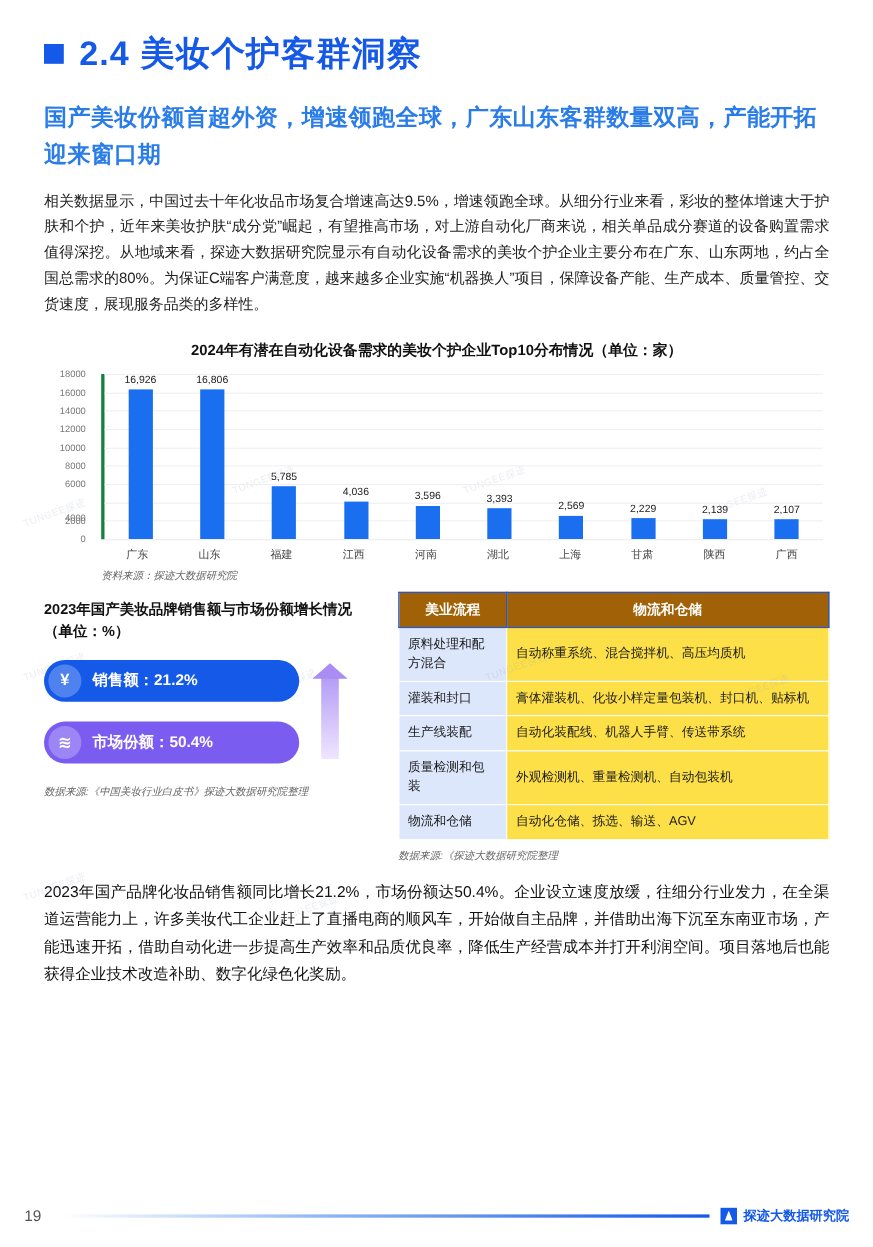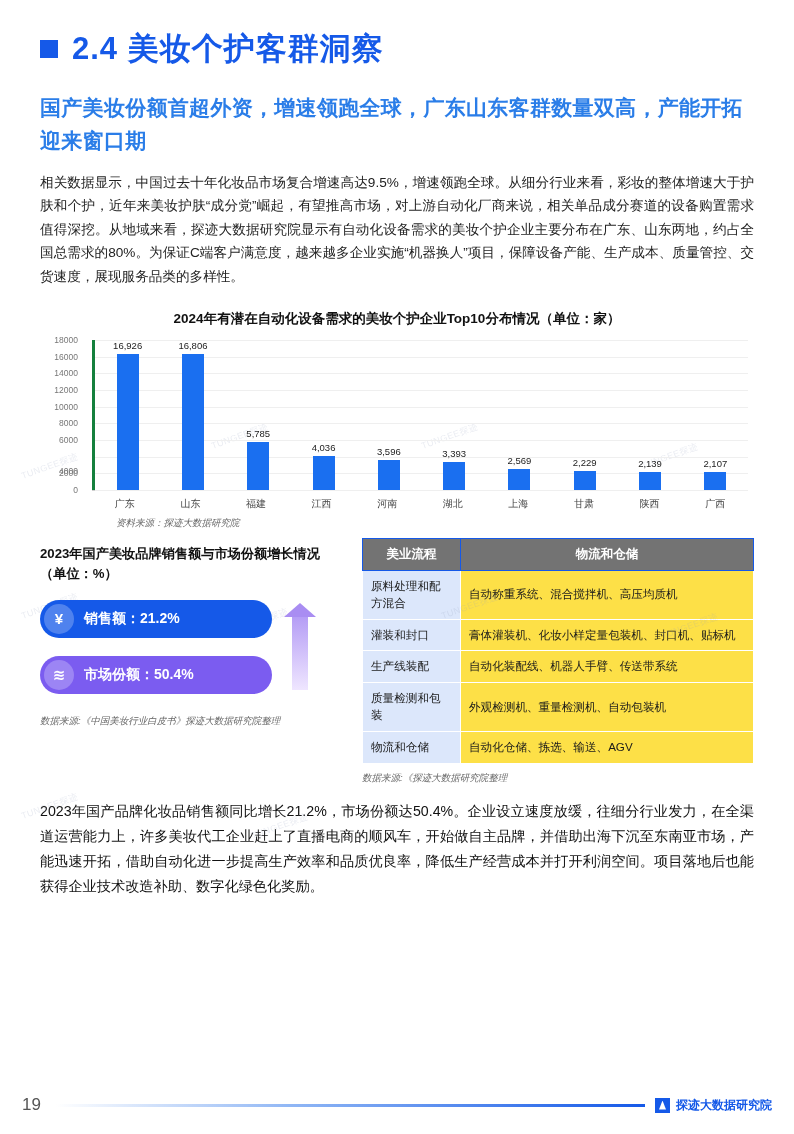--- a/index.html
+++ b/index.html
@@ -62,21 +62,21 @@
     position: absolute; right: 4px; transform: translateY(-50%);
     font-size: 8.5px; color: #777;
   }
   .gridline { position: absolute; left: 0; right: 0; border-top: 1px solid #efefef; }
   .bars { position: absolute; left: 0; right: 0; bottom: 0; top: 0; display: flex; align-items: flex-end; }
   .bar-col { flex: 1; display: flex; flex-direction: column; align-items: center; justify-content: flex-end; height: 100%; position: relative; }
   .bar-val { font-size: 9.5px; color: #222; margin-bottom: 3px; white-space: nowrap; }
   .bar { width: 22px; background: #1a6ff0; }
   .xaxis { margin-left: 44px; margin-right: 6px; border-top: 1px solid #cfcfcf; display: flex; }
   .xcat { flex: 1; text-align: center; font-size: 10px; color: #444; padding-top: 6px; }
-  .src-note { margin-left: 68px; margin-top: 6px; font-size: 9.5px; color: #666; font-style: italic; }
+  .src-note { margin-left: 44px; margin-top: 6px; font-size: 9.5px; color: #666; font-style: italic; }
 
   
   .mid { display: flex; gap: 22px; margin-top: 8px; }
   .mid-left { width: 300px; position: relative; }
   .mid-right { flex: 1; }
 
   .left-title { font-size: 13.2px; font-weight: bold; line-height: 1.5; color: #111; margin-top: 6px; }
 
   .pill {
     display: flex; align-items: center; gap: 10px;
@@ -105,21 +105,21 @@
     border-left: 16px solid transparent; border-right: 16px solid transparent;
     border-bottom: 14px solid #a98df2;
   }
   .left-src {
     margin-top: 20px; font-size: 9.5px; color: #666; font-style: italic; line-height: 1.55;
   }
 
   
   table { width: 100%; border-collapse: collapse; font-size: 11.6px; }
   thead th {
-    background: #737373; color: #fff; font-weight: bold; font-size: 12.5px;
+    background: #a16207; color: #fff; font-weight: bold; font-size: 12.5px;
     padding: 7px 8px; border: 1px solid #1559e8; text-align: center;
   }
   thead th.col1 { width: 98px; }
   tbody td {
     border: 1px solid #ffffff;
     padding: 7px 8px; vertical-align: middle; line-height: 1.45; color: #1a1a1a;
   }
   tbody td.c1 { background: #dce7fb; width: 98px; }
   tbody td.c2 { background: #fde047; }
   .table-src { margin-top: 8px; font-size: 9.5px; color: #666; font-style: italic; }
@@ -128,21 +128,21 @@
   .bottom-para {
     margin-top: 14px;
     font-size: 14.2px;
     line-height: 1.78;
     color: #111;
     text-align: justify;
   }
 
   
   .footer { position: absolute; left: 0; right: 0; bottom: 14px; height: 30px; padding: 0 22px; display: flex; align-items: center; }
-  .pg-num { font-size: 17px; color: #555; width: 34px; }
+  .pg-num { font-size: 14px; color: #555; width: 34px; }
   .foot-line { flex: 1; height: 3px; background: linear-gradient(to right, #ffffff, #8fb6f5 40%, #1559e8); }
   .foot-brand { display: flex; align-items: center; gap: 6px; margin-left: 10px; }
   .foot-mark { width: 15px; height: 15px; background: #1559e8; position: relative; }
   .foot-mark::after { content: ""; position: absolute; left: 4px; top: 3px; width: 7px; height: 9px; background: #fff; clip-path: polygon(50% 0, 100% 100%, 0 100%); }
   .foot-brand-text { font-size: 12px; font-weight: bold; color: #1559e8; }
 </style>
 </head>
 <body>
 
 <div class="page">

